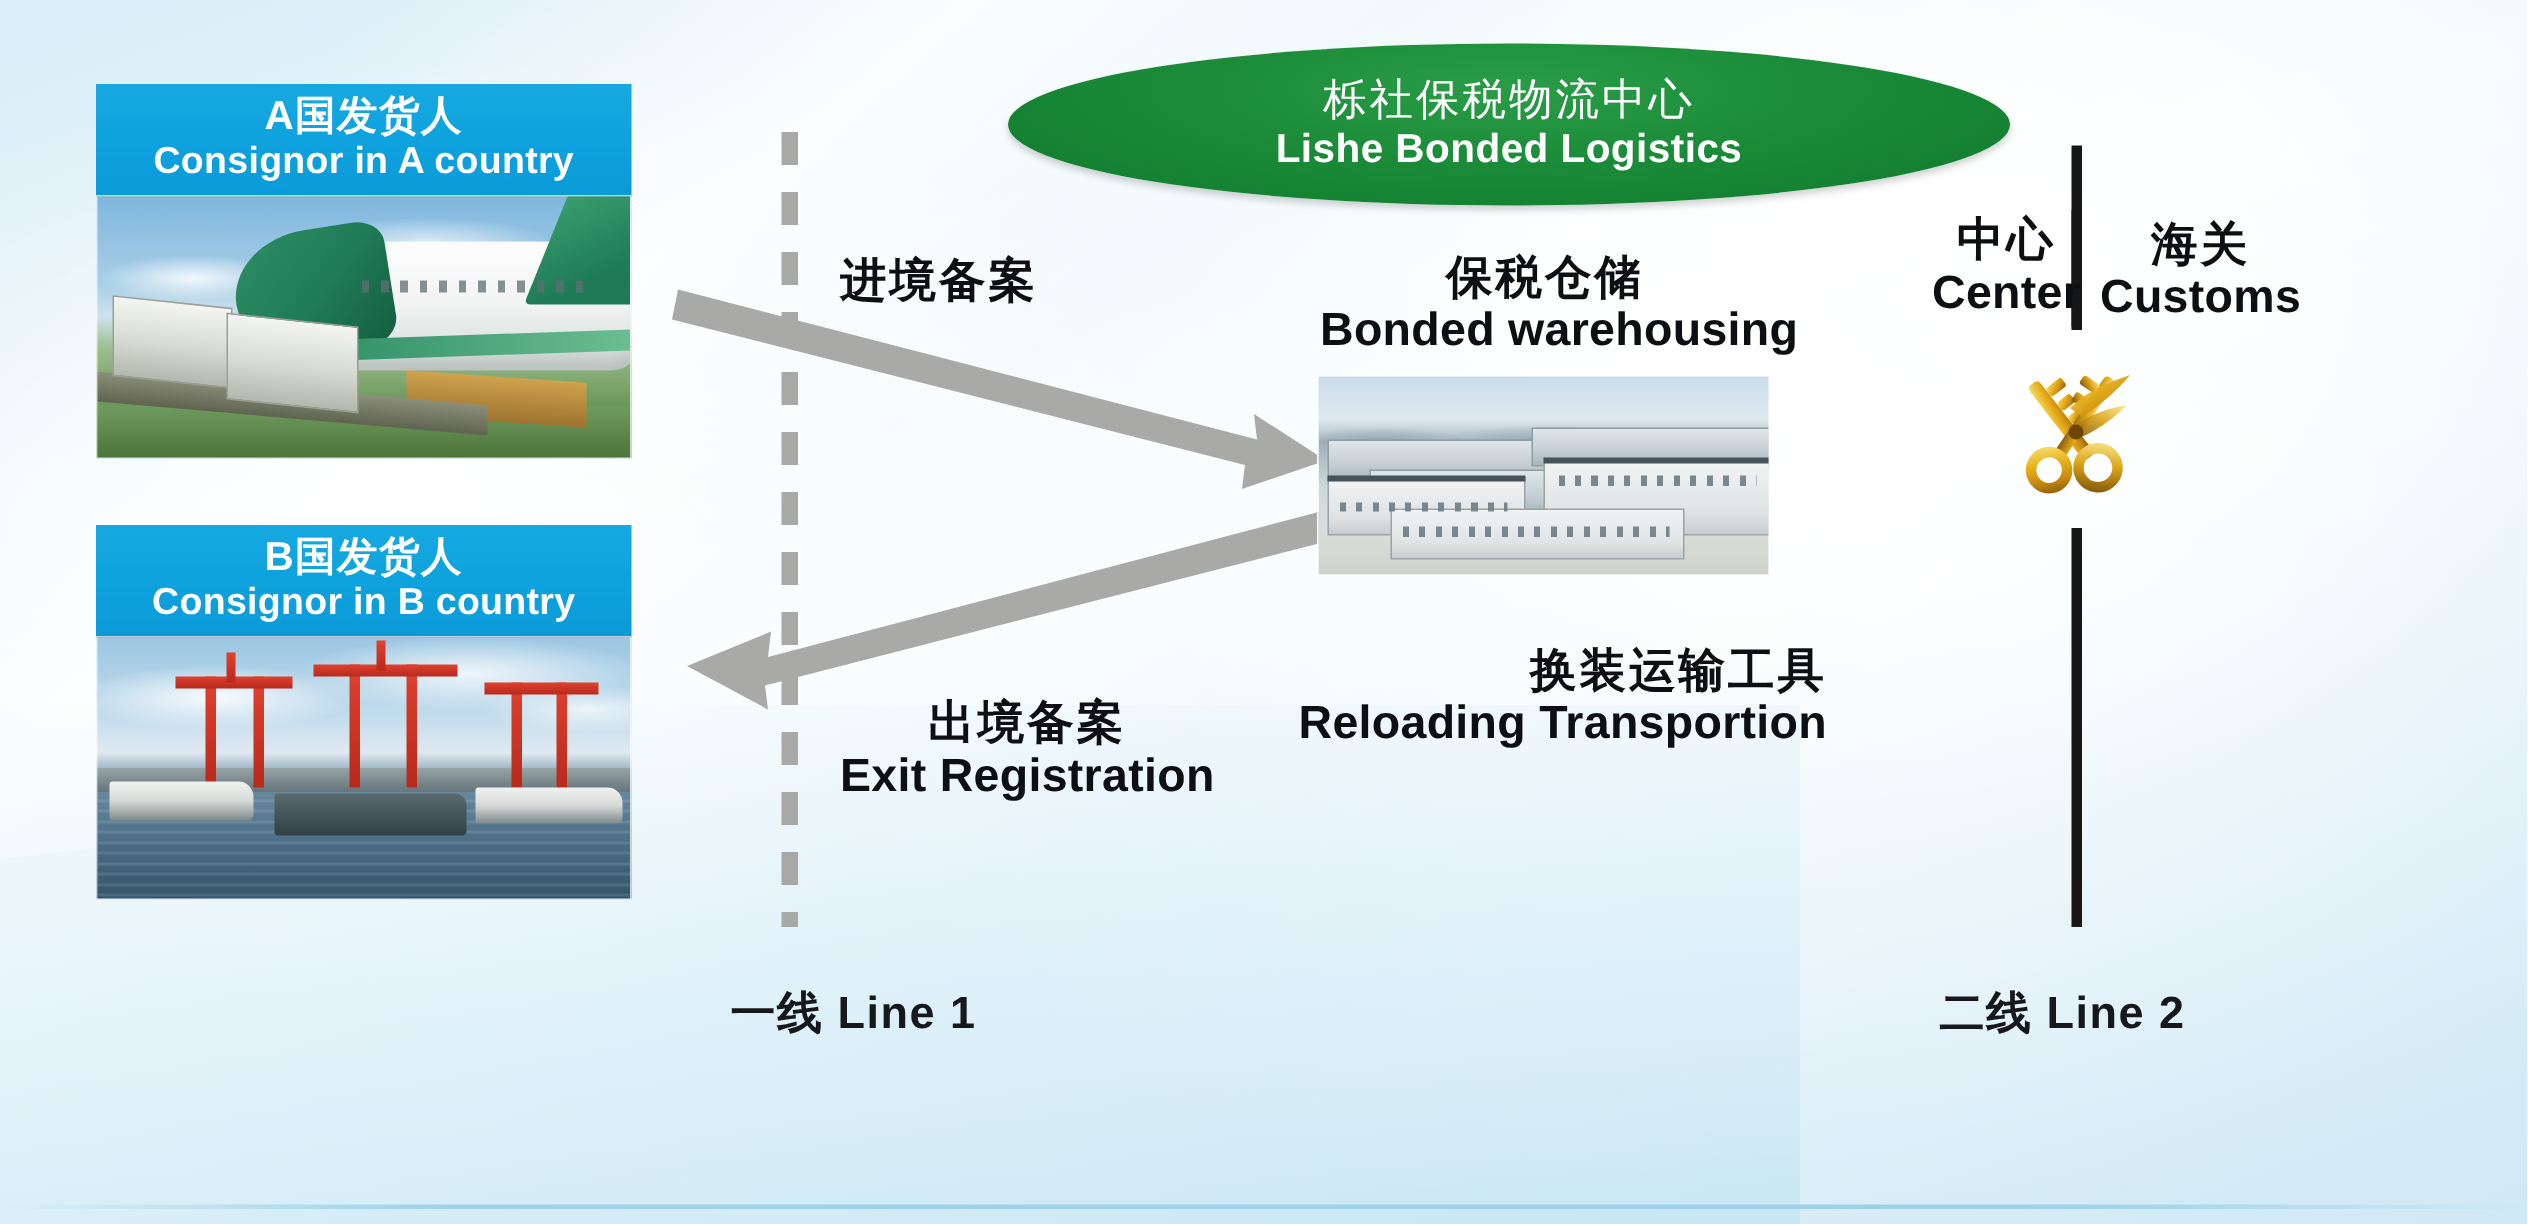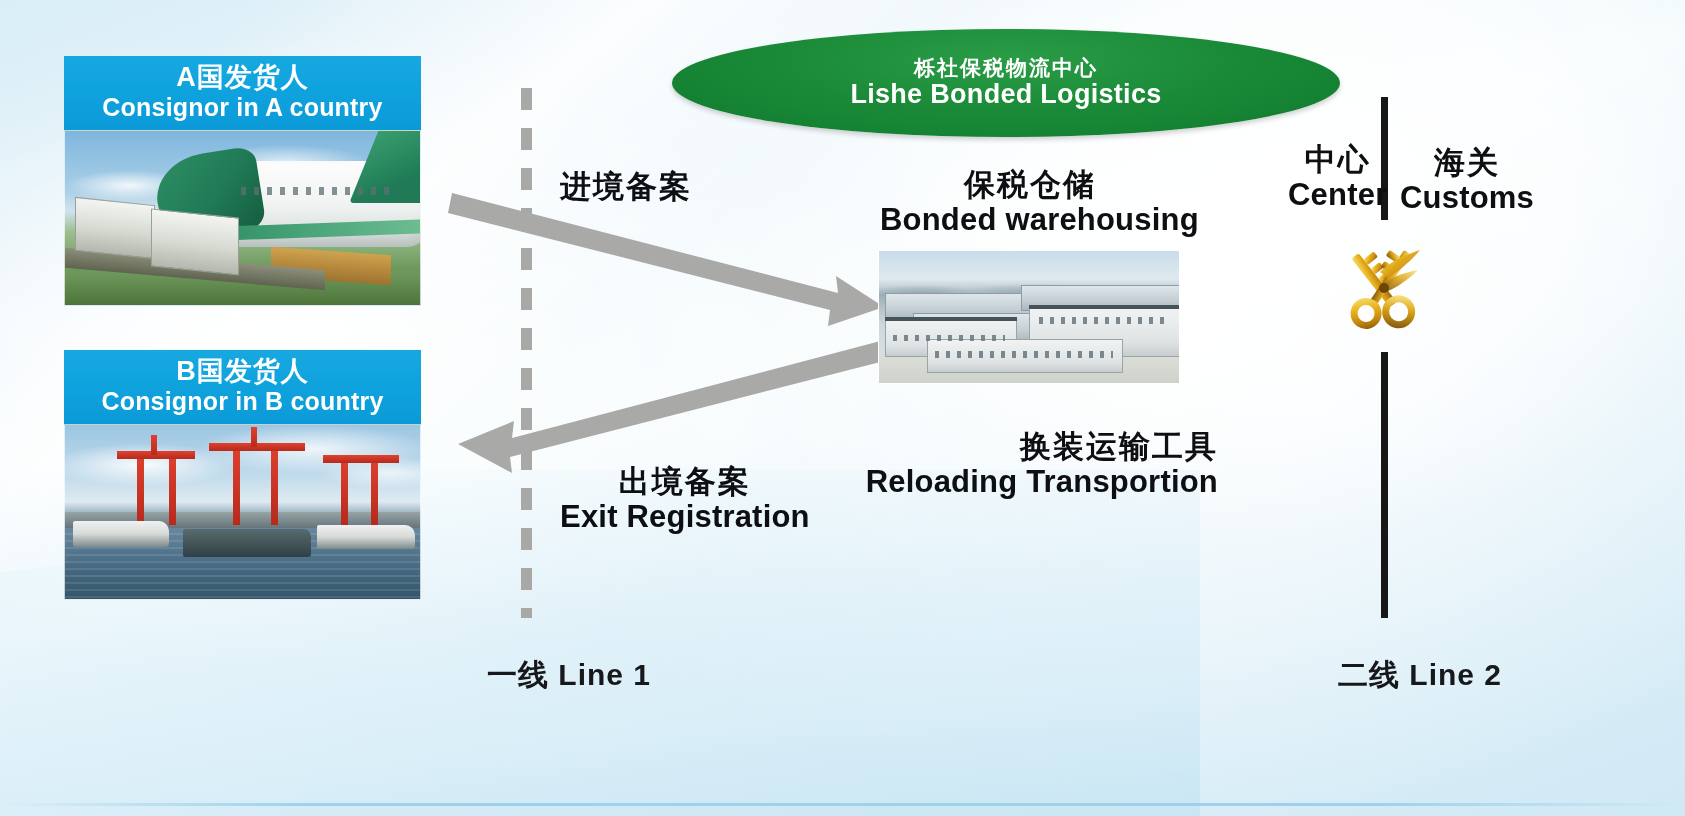--- a/index.html
+++ b/index.html
@@ -268,22 +268,22 @@
     border-radius: 50%;
     box-shadow: 0 3px 5px rgba(0,0,0,0.18);
     display: flex;
     flex-direction: column;
     align-items: center;
     justify-content: center;
     color: #ffffff;
     text-align: center;
   }
   .ellipse .cn {
-    font-size: 21px;
-    font-weight: bold;
+    font-size: 29px;
+    font-weight: normal;
     letter-spacing: 2px;
     line-height: 1.12;
   }
   .ellipse .en {
     font-size: 27px;
     font-weight: bold;
     letter-spacing: 0.3px;
     line-height: 1.15;
   }
 
@@ -495,16 +495,16 @@
         <circle cx="61" cy="86" r="12" fill="none" stroke="url(#gold)" stroke-width="7"></circle>
       </g>
 
       <path d="M58 40 C 70 28, 86 22, 98 18 C 90 28, 78 38, 66 46 Z" fill="url(#gold)" opacity="0.95"></path>
       <path d="M60 52 C 72 44, 84 40, 96 38 C 86 48, 74 56, 64 60 Z" fill="url(#gold2)" opacity="0.9"></path>
       <circle cx="62" cy="56" r="5" fill="#6d4506"></circle>
     </svg>
   </div>
 
   <div class="line-tag" style="left:487px; top:655px;">一线 Line 1</div>
-  <div class="line-tag" style="left:1293px; top:655px;margin-left:45px;">二线 Line 2</div>
+  <div class="line-tag" style="left:1293px; top:655px;">二线 Line 2</div>
 
   <div class="bottom-rule"></div>
 </div>
 
 </body></html>

